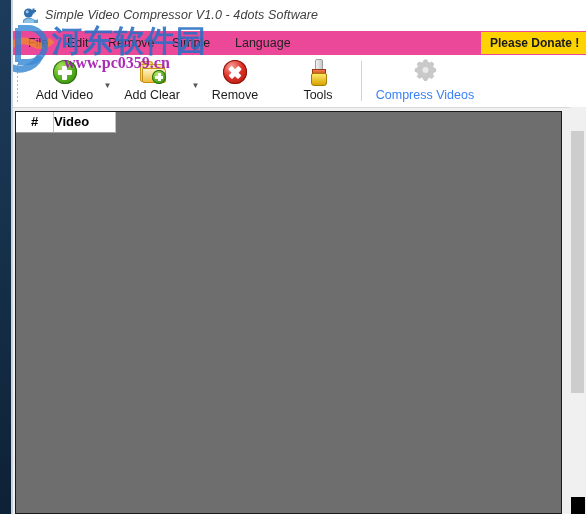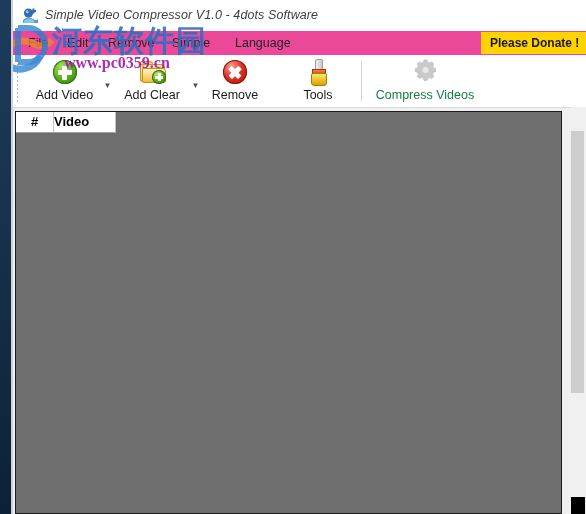--- a/index.html
+++ b/index.html
@@ -115,21 +115,21 @@
     margin: 0 auto;
     width: 30px; height: 30px;
   }
   .tb-label {
     font-size: 12.5px;
     color: #1c1c1c;
     line-height: 15px;
     margin-top: 1px;
     white-space: nowrap;
   }
-  .tb-label.disabled { color: #15803d; }
+  .tb-label.disabled { color: #3b82f6; }
   .tb-caret {
     position: absolute;
     top: 26px;
     width: 9px; height: 9px;
     color: #555;
     font-size: 8px;
     line-height: 9px;
     text-align: center;
   }
   .tb-sep {

